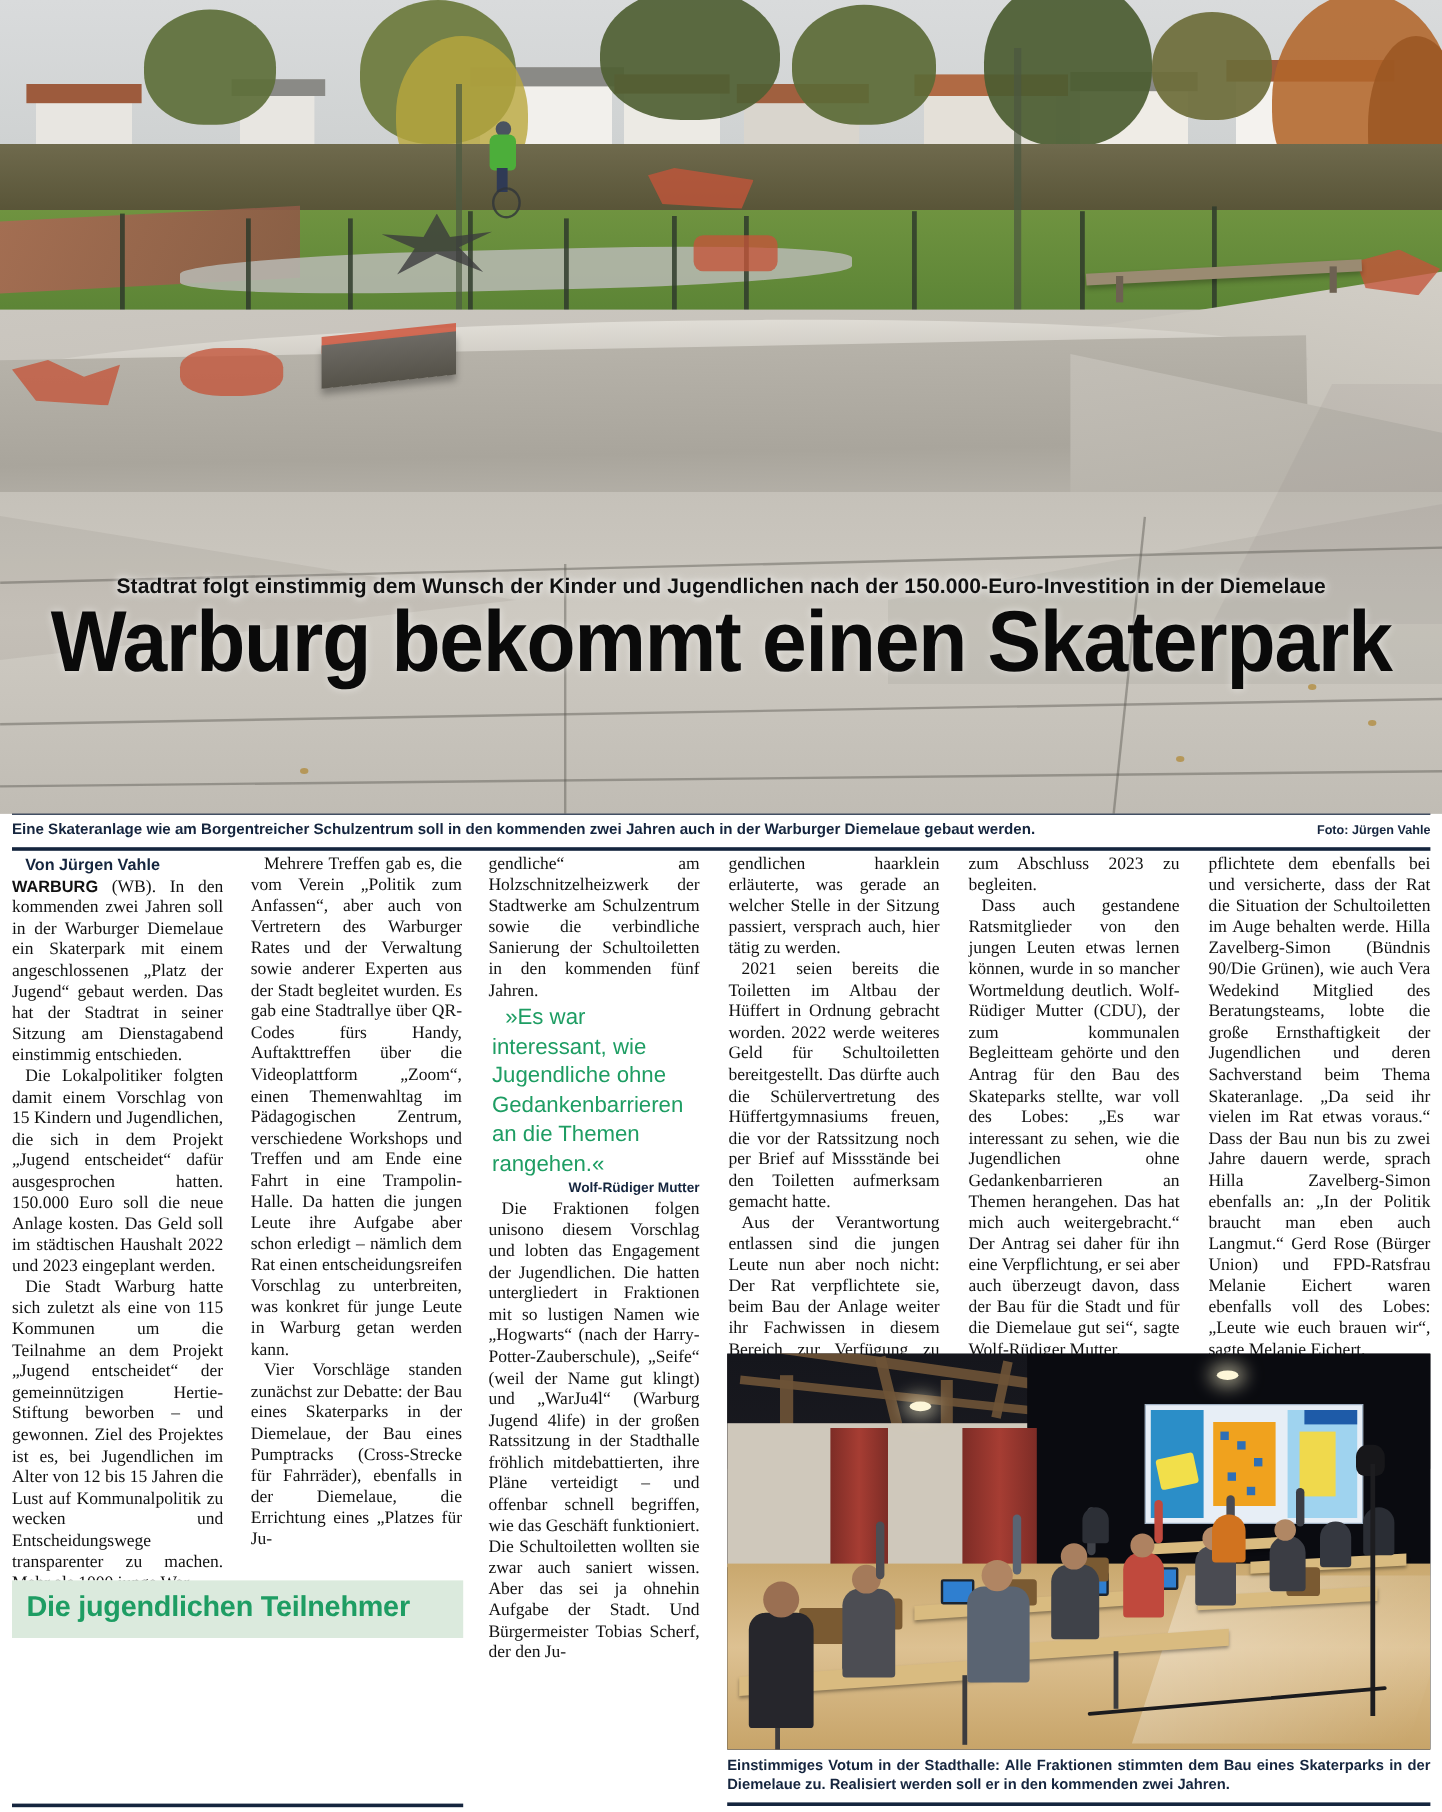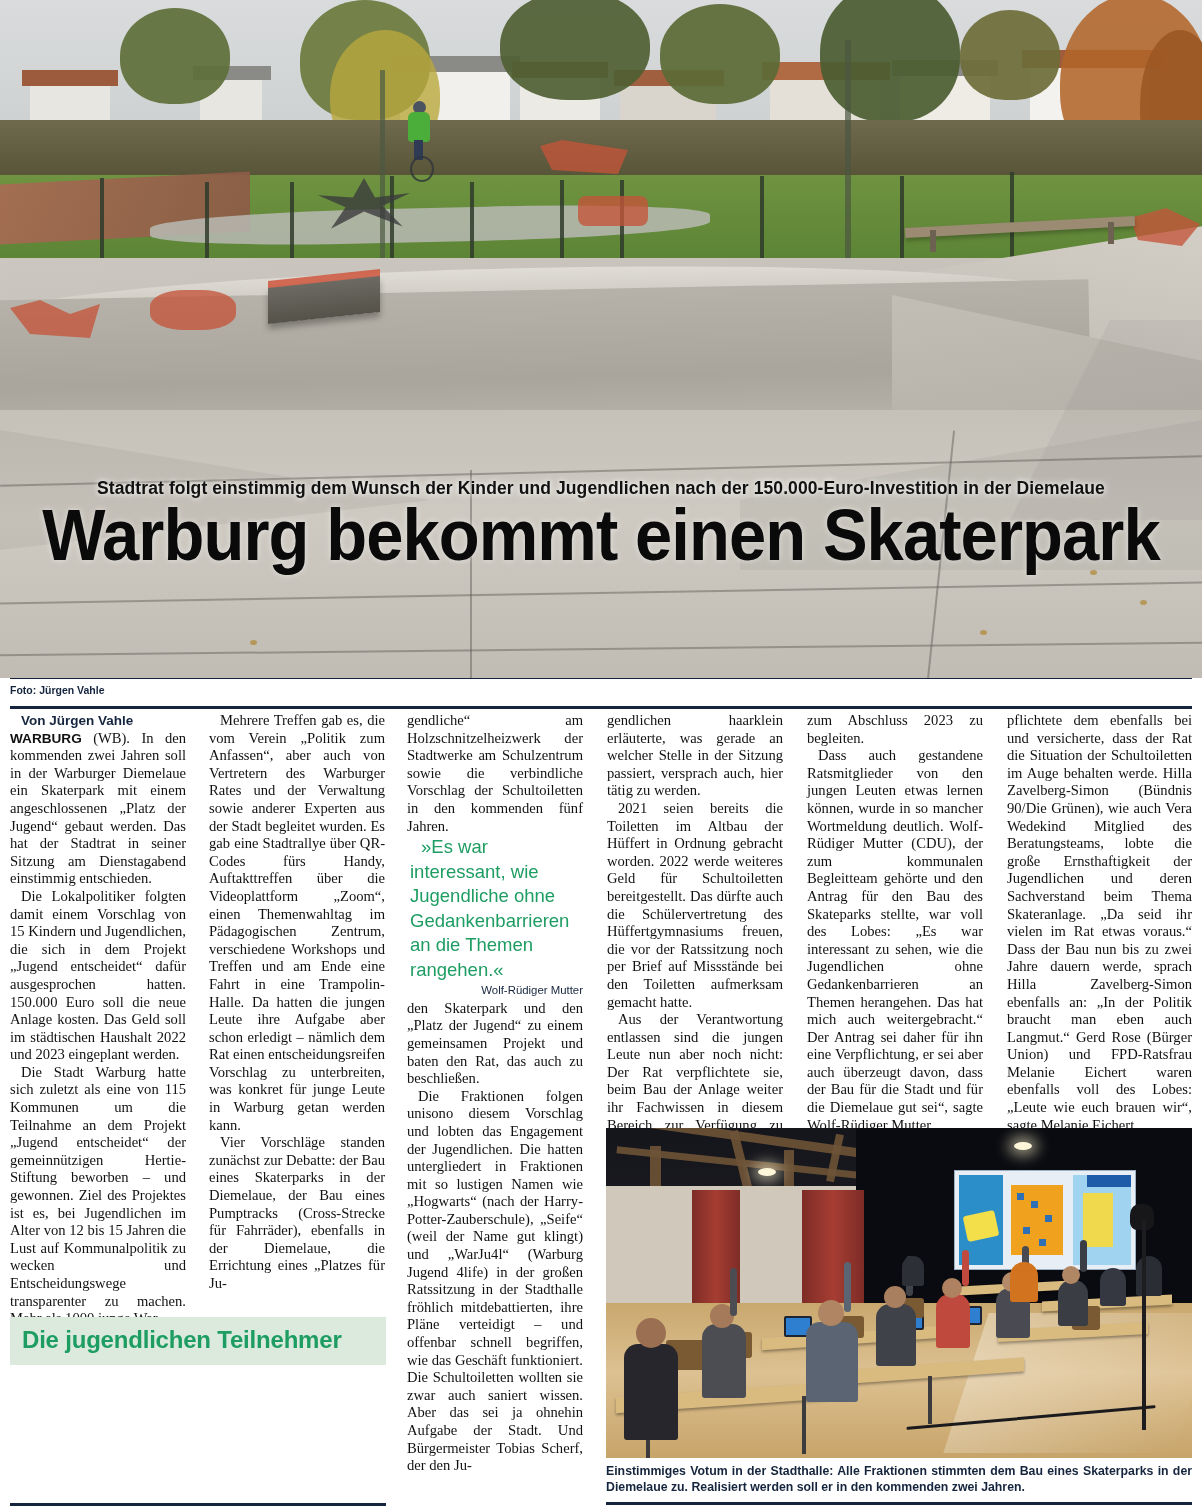--- a/index.html
+++ b/index.html
@@ -174,21 +174,21 @@
     font-family:"Liberation Sans", sans-serif;
     color:#1e9d63;
     font-size:18.5px;line-height:24.5px;
     font-weight:400;
     text-indent:0;text-align:left;
     margin:12px 0 0 0;
     padding-left:3px;
   }
   .pullquote-src{
     font-family:"Liberation Sans", sans-serif;
-    color:#15253e;font-size:11.4px;font-weight:400;
+    color:#15253e;font-size:11.4px;font-weight:700;
     text-align:right;text-indent:0;margin:6px 0 16px 0;
   }
 
   
   .greenbox{
     position:absolute;left:10px;top:1317px;width:376px;height:186px;
     background:#ffffff;
   }
   .greenbox-head{
     position:absolute;left:0;top:0;width:376px;height:48px;
@@ -376,43 +376,43 @@
     <div class="leaf" style="left:1140px;top:600px;"></div>
     <div class="leaf" style="left:980px;top:630px;"></div>
     <div class="leaf" style="left:250px;top:640px;"></div>
 
     <div class="hero-overline">Stadtrat folgt einstimmig dem Wunsch der Kinder und Jugendlichen nach der 150.000-Euro-Investition in der Diemelaue</div>
     <div class="hero-headline">Warburg bekommt einen Skaterpark</div>
   </div>
 
   <div class="hr-thin" style="top:678px;"></div>
   <div class="caption-row">
+    <div class="caption-main">Eine Skateranlage wie am Borgentreicher Schulzentrum soll in den kommenden zwei Jahren auch in der Warburger Diemelaue gebaut werden.</div>
     <div class="caption-credit">Foto: Jürgen Vahle</div>
   </div>
   <div class="hr-thick" style="top:706px;"></div>
 
   <div class="cols">
 
     <div class="col c1">
       <p class="byline">Von Jürgen Vahle</p>
       <p class="first"><span class="dateline">WARBURG</span><span> (WB). In den kommenden zwei Jahren soll in der Warburger Diemelaue ein Skaterpark mit einem angeschlossenen „Platz der Jugend“ gebaut werden. Das hat der Stadtrat in seiner Sitzung am Dienstagabend einstimmig entschieden.</span></p>
       <p>Die Lokalpolitiker folgten damit einem Vorschlag von 15 Kindern und Jugendlichen, die sich in dem Projekt „Jugend entscheidet“ dafür ausgesprochen hatten. 150.000 Euro soll die neue Anlage kosten. Das Geld soll im städtischen Haushalt 2022 und 2023 eingeplant werden.</p>
       <p>Die Stadt Warburg hatte sich zuletzt als eine von 115 Kommunen um die Teilnahme an dem Projekt „Jugend entscheidet“ der gemeinnützigen Hertie-Stiftung beworben – und gewonnen. Ziel des Projektes ist es, bei Jugendlichen im Alter von 12 bis 15 Jahren die Lust auf Kommunalpolitik zu wecken und Entscheidungswege transparenter zu machen. Mehr als 1000 junge War-</p>
     </div>
 
     <div class="col c2">
       <p>Mehrere Treffen gab es, die vom Verein „Politik zum Anfassen“, aber auch von Vertretern des Warburger Rates und der Verwaltung sowie anderer Experten aus der Stadt begleitet wurden. Es gab eine Stadtrallye über QR-Codes fürs Handy, Auftakttreffen über die Videoplattform „Zoom“, einen Themenwahltag im Pädagogischen Zentrum, verschiedene Workshops und Treffen und am Ende eine Fahrt in eine Trampolin-Halle. Da hatten die jungen Leute ihre Aufgabe aber schon erledigt – nämlich dem Rat einen entscheidungsreifen Vorschlag zu unterbreiten, was konkret für junge Leute in Warburg getan werden kann.</p>
       <p>Vier Vorschläge standen zunächst zur Debatte: der Bau eines Skaterparks in der Diemelaue, der Bau eines Pumptracks (Cross-Strecke für Fahrräder), ebenfalls in der Diemelaue, die Errichtung eines „Platzes für Ju-</p>
     </div>
 
     <div class="col c3">
-      <p class="first">gendliche“ am Holzschnitzelheizwerk der Stadtwerke am Schulzentrum sowie die verbindliche Vorschlag der Schultoiletten in den kommenden fünf Jahren.</p>
+      <p class="first">gendliche“ am Holzschnitzelheizwerk der Stadtwerke am Schulzentrum sowie die verbindliche Sanierung der Schultoiletten in den kommenden fünf Jahren.</p>
       <p class="pullquote">»Es war interessant, wie Jugendliche ohne Gedankenbarrieren an die Themen rangehen.«</p>
       <p class="pullquote-src">Wolf-Rüdiger Mutter</p>
-      <p class="first">den Skaterpark und den „Platz der Jugend“ zu einem gemeinsamen Projekt und baten den Rat, das auch zu beschließen.</p>
       <p>Die Fraktionen folgen unisono diesem Vorschlag und lobten das Engagement der Jugendlichen. Die hatten untergliedert in Fraktionen mit so lustigen Namen wie „Hogwarts“ (nach der Harry-Potter-Zauberschule), „Seife“ (weil der Name gut klingt) und „WarJu4l“ (Warburg Jugend 4life) in der großen Ratssitzung in der Stadthalle fröhlich mitdebattierten, ihre Pläne verteidigt – und offenbar schnell begriffen, wie das Geschäft funktioniert. Die Schultoiletten wollten sie zwar auch saniert wissen. Aber das sei ja ohnehin Aufgabe der Stadt. Und Bürgermeister Tobias Scherf, der den Ju-</p>
     </div>
 
     <div class="col c4">
       <p class="first">gendlichen haarklein erläuterte, was gerade an welcher Stelle in der Sitzung passiert, versprach auch, hier tätig zu werden.</p>
       <p>2021 seien bereits die Toiletten im Altbau der Hüffert in Ordnung gebracht worden. 2022 werde weiteres Geld für Schultoiletten bereitgestellt. Das dürfte auch die Schülervertretung des Hüffertgymnasiums freuen, die vor der Ratssitzung noch per Brief auf Missstände bei den Toiletten aufmerksam gemacht hatte.</p>
       <p>Aus der Verantwortung entlassen sind die jungen Leute nun aber noch nicht: Der Rat verpflichtete sie, beim Bau der Anlage weiter ihr Fachwissen in diesem Bereich zur Verfügung zu stellen und das Projekt bis</p>
     </div>
 
     <div class="col c5">

